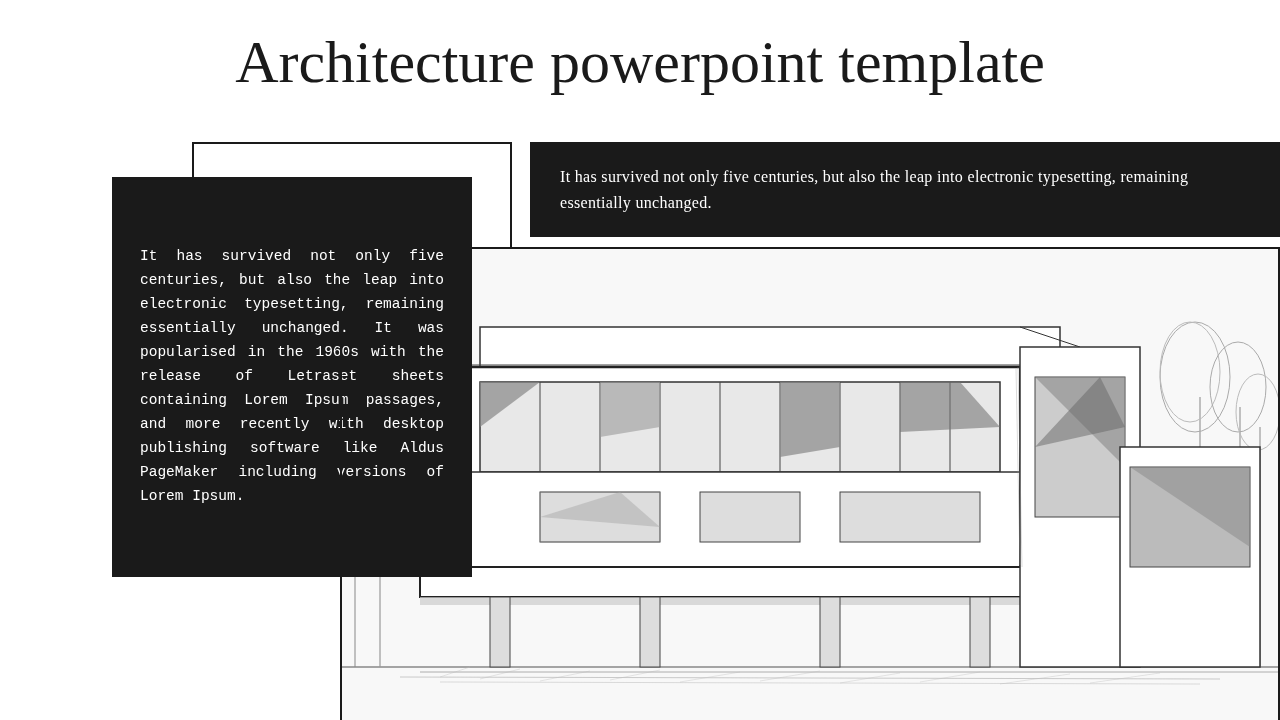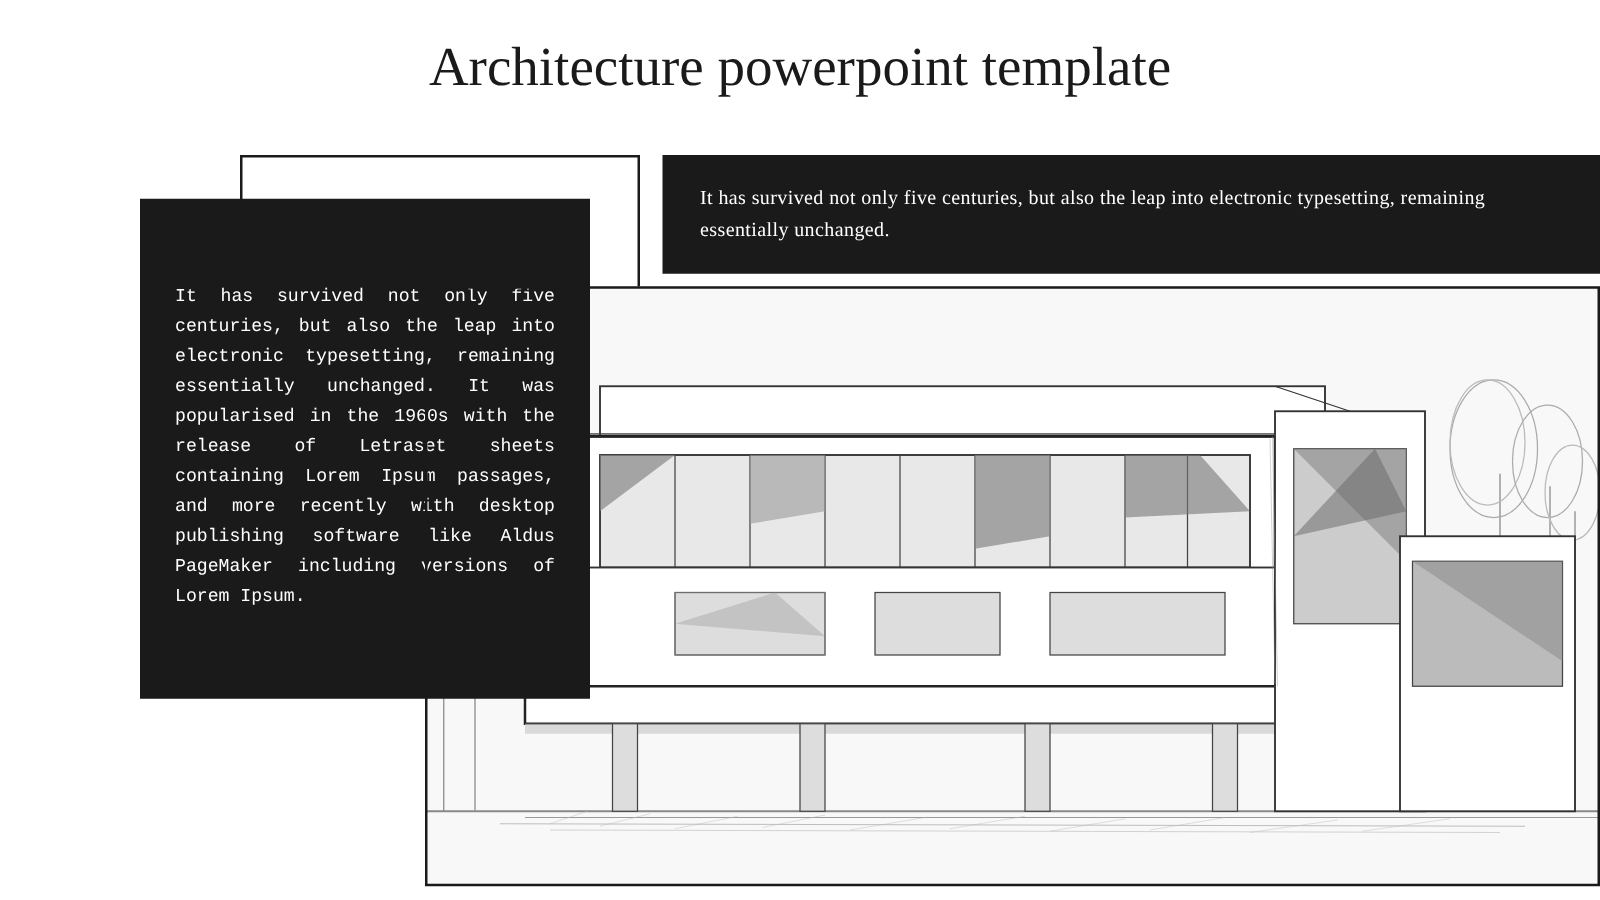--- a/index.html
+++ b/index.html
@@ -8,21 +8,21 @@
       width: 1280px;
       height: 720px;
       background: #ffffff;
       font-family: Georgia, 'Times New Roman', serif;
       overflow: hidden;
       position: relative;
     }
 
     .page-title {
       text-align: center;
-      font-size: 44px;
+      font-size: 60px;
       font-weight: 400;
       color: #1a1a1a;
       padding: 28px 0 20px 0;
       font-family: Georgia, serif;
     }
 
     .content-area {
       position: relative;
       width: 100%;
       height: calc(720px - 110px);

